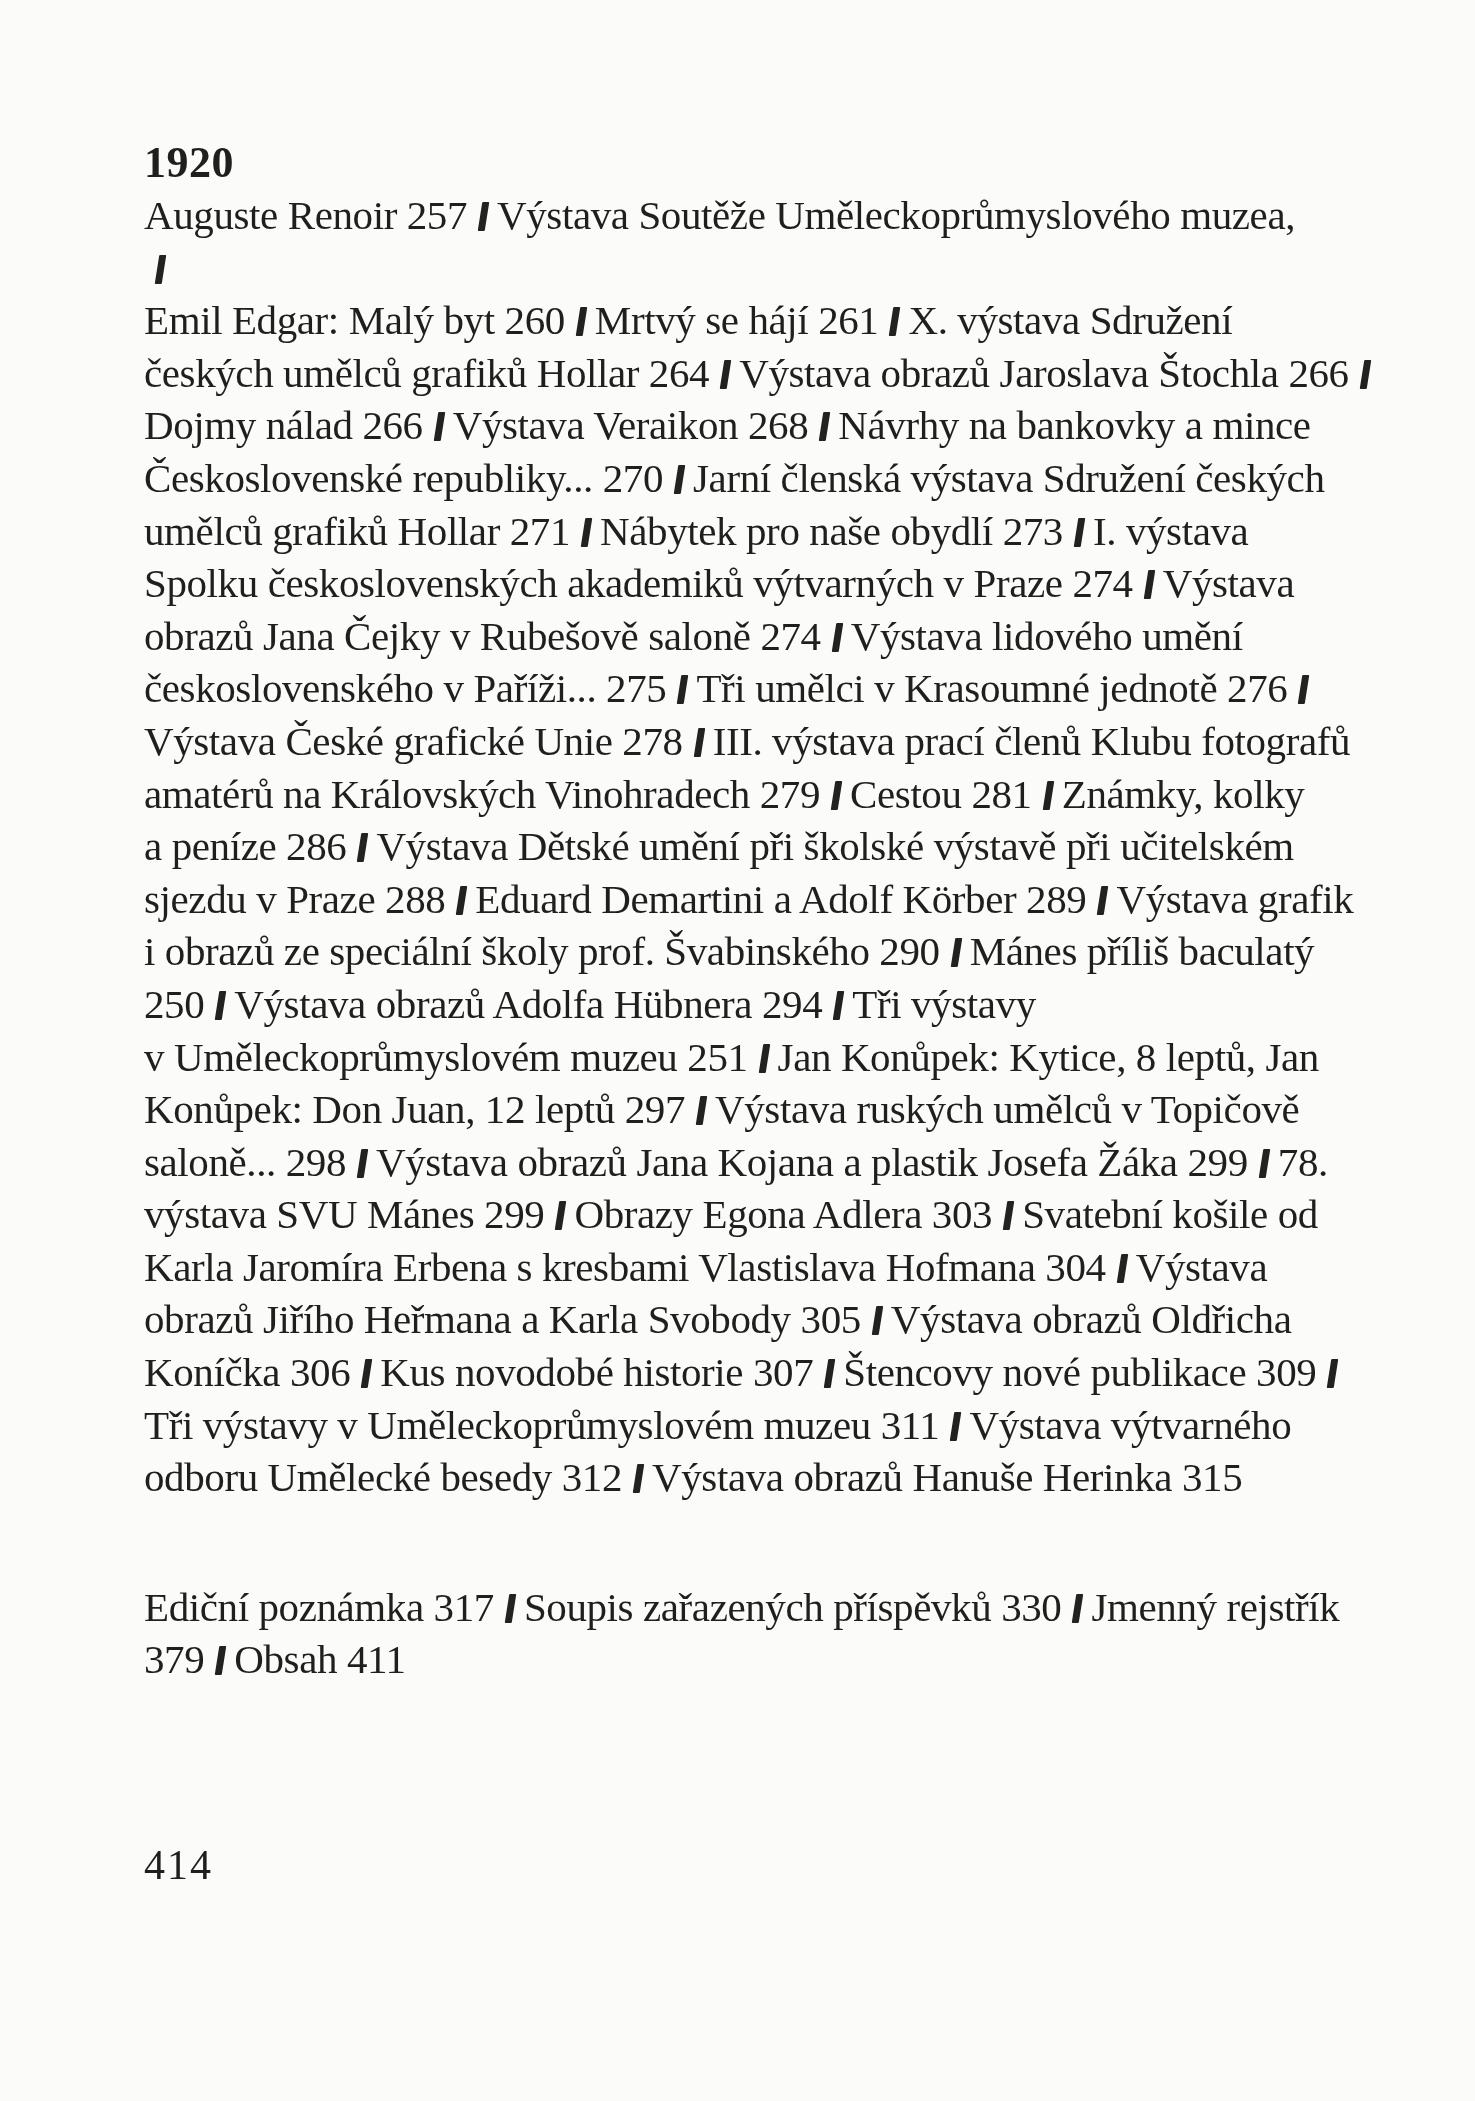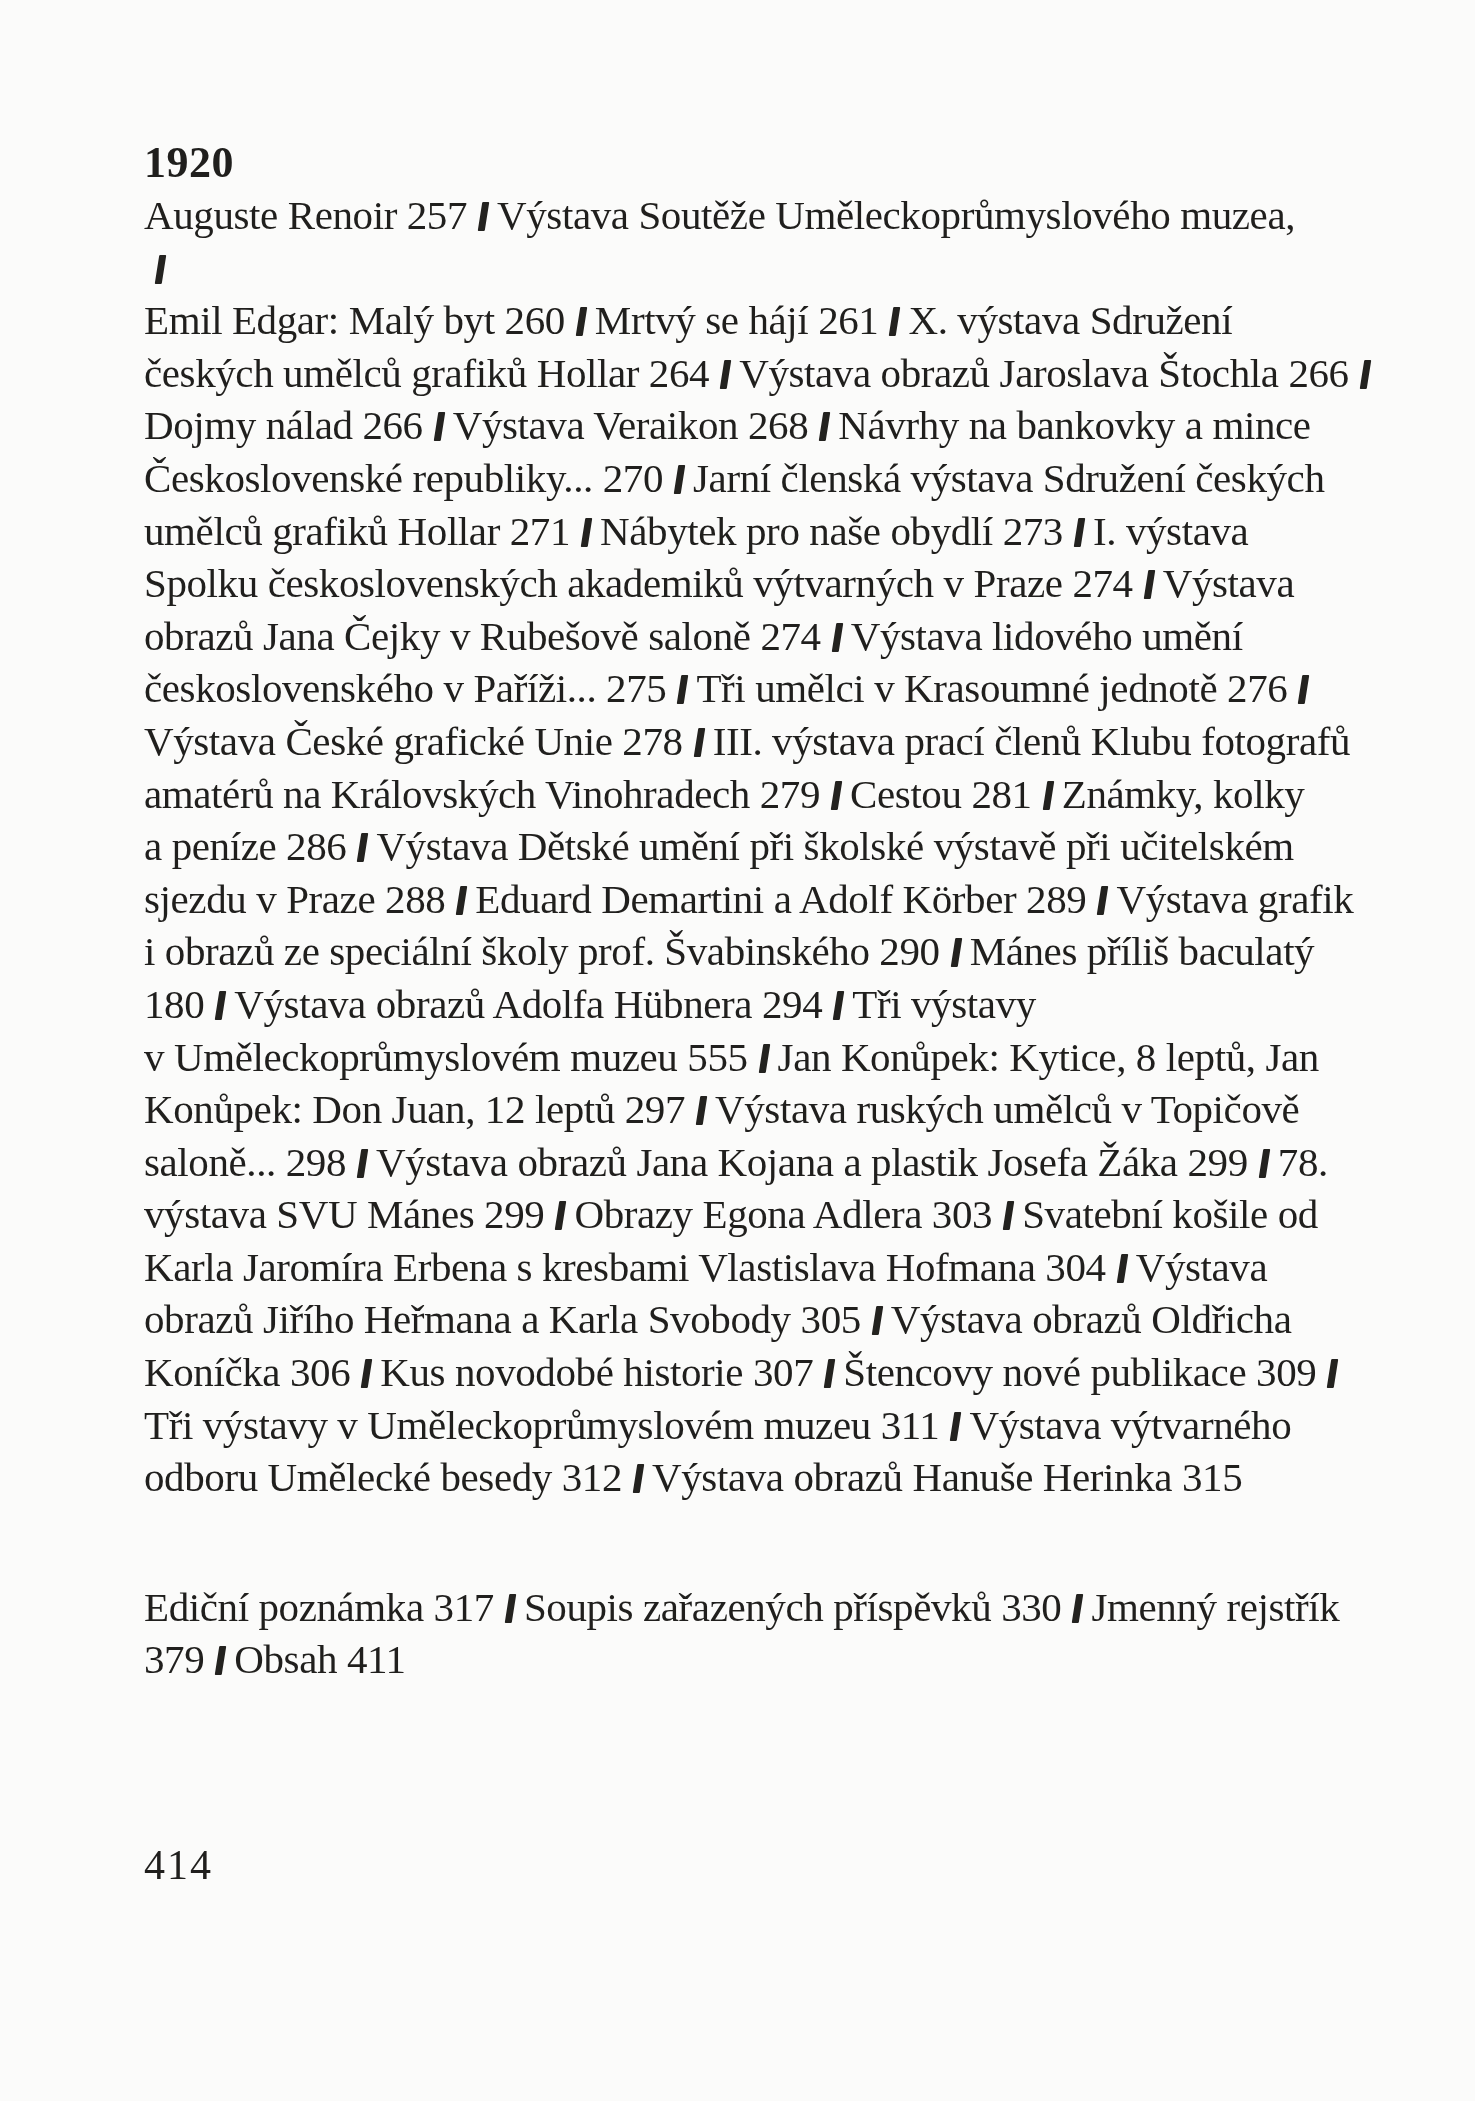--- a/index.html
+++ b/index.html
@@ -76,22 +76,22 @@
         <div class="toc-line"><span>Československé republiky... 270</span><span class="sep"></span><span>Jarní členská výstava Sdružení českých</span></div>
         <div class="toc-line"><span>umělců grafiků Hollar 271</span><span class="sep"></span><span>Nábytek pro naše obydlí 273</span><span class="sep"></span><span>I. výstava</span></div>
         <div class="toc-line"><span>Spolku československých akademiků výtvarných v Praze 274</span><span class="sep"></span><span>Výstava</span></div>
         <div class="toc-line"><span>obrazů Jana Čejky v Rubešově saloně 274</span><span class="sep"></span><span>Výstava lidového umění</span></div>
         <div class="toc-line"><span>československého v Paříži... 275</span><span class="sep"></span><span>Tři umělci v Krasoumné jednotě 276</span><span class="sep"></span></div>
         <div class="toc-line"><span>Výstava České grafické Unie 278</span><span class="sep"></span><span>III. výstava prací členů Klubu fotografů</span></div>
         <div class="toc-line"><span>amatérů na Královských Vinohradech 279</span><span class="sep"></span><span>Cestou 281</span><span class="sep"></span><span>Známky, kolky</span></div>
         <div class="toc-line"><span>a peníze 286</span><span class="sep"></span><span>Výstava Dětské umění při školské výstavě při učitelském</span></div>
         <div class="toc-line"><span>sjezdu v Praze 288</span><span class="sep"></span><span>Eduard Demartini a Adolf Körber 289</span><span class="sep"></span><span>Výstava grafik</span></div>
         <div class="toc-line"><span>i obrazů ze speciální školy prof. Švabinského 290</span><span class="sep"></span><span>Mánes příliš baculatý</span></div>
-        <div class="toc-line"><span>180</span><span class="sep"></span><span>Výstava obrazů Adolfa Hübnera 294</span><span class="sep"></span><span>Tři výstavy</span></div>
-        <div class="toc-line"><span>v Uměleckoprůmyslovém muzeu 555</span><span class="sep"></span><span>Jan Konůpek: Kytice, 8 leptů, Jan</span></div>
+        <div class="toc-line"><span>250</span><span class="sep"></span><span>Výstava obrazů Adolfa Hübnera 294</span><span class="sep"></span><span>Tři výstavy</span></div>
+        <div class="toc-line"><span>v Uměleckoprůmyslovém muzeu 251</span><span class="sep"></span><span>Jan Konůpek: Kytice, 8 leptů, Jan</span></div>
         <div class="toc-line"><span>Konůpek: Don Juan, 12 leptů 297</span><span class="sep"></span><span>Výstava ruských umělců v Topičově</span></div>
         <div class="toc-line"><span>saloně... 298</span><span class="sep"></span><span>Výstava obrazů Jana Kojana a plastik Josefa Žáka 299</span><span class="sep"></span><span>78.</span></div>
         <div class="toc-line"><span>výstava SVU Mánes 299</span><span class="sep"></span><span>Obrazy Egona Adlera 303</span><span class="sep"></span><span>Svatební košile od</span></div>
         <div class="toc-line"><span>Karla Jaromíra Erbena s kresbami Vlastislava Hofmana 304</span><span class="sep"></span><span>Výstava</span></div>
         <div class="toc-line"><span>obrazů Jiřího Heřmana a Karla Svobody 305</span><span class="sep"></span><span>Výstava obrazů Oldřicha</span></div>
         <div class="toc-line"><span>Koníčka 306</span><span class="sep"></span><span>Kus novodobé historie 307</span><span class="sep"></span><span>Štencovy nové publikace 309</span><span class="sep"></span></div>
         <div class="toc-line"><span>Tři výstavy v Uměleckoprůmyslovém muzeu 311</span><span class="sep"></span><span>Výstava výtvarného</span></div>
         <div class="toc-line"><span>odboru Umělecké besedy 312</span><span class="sep"></span><span>Výstava obrazů Hanuše Herinka 315</span></div>
       </div>
 

